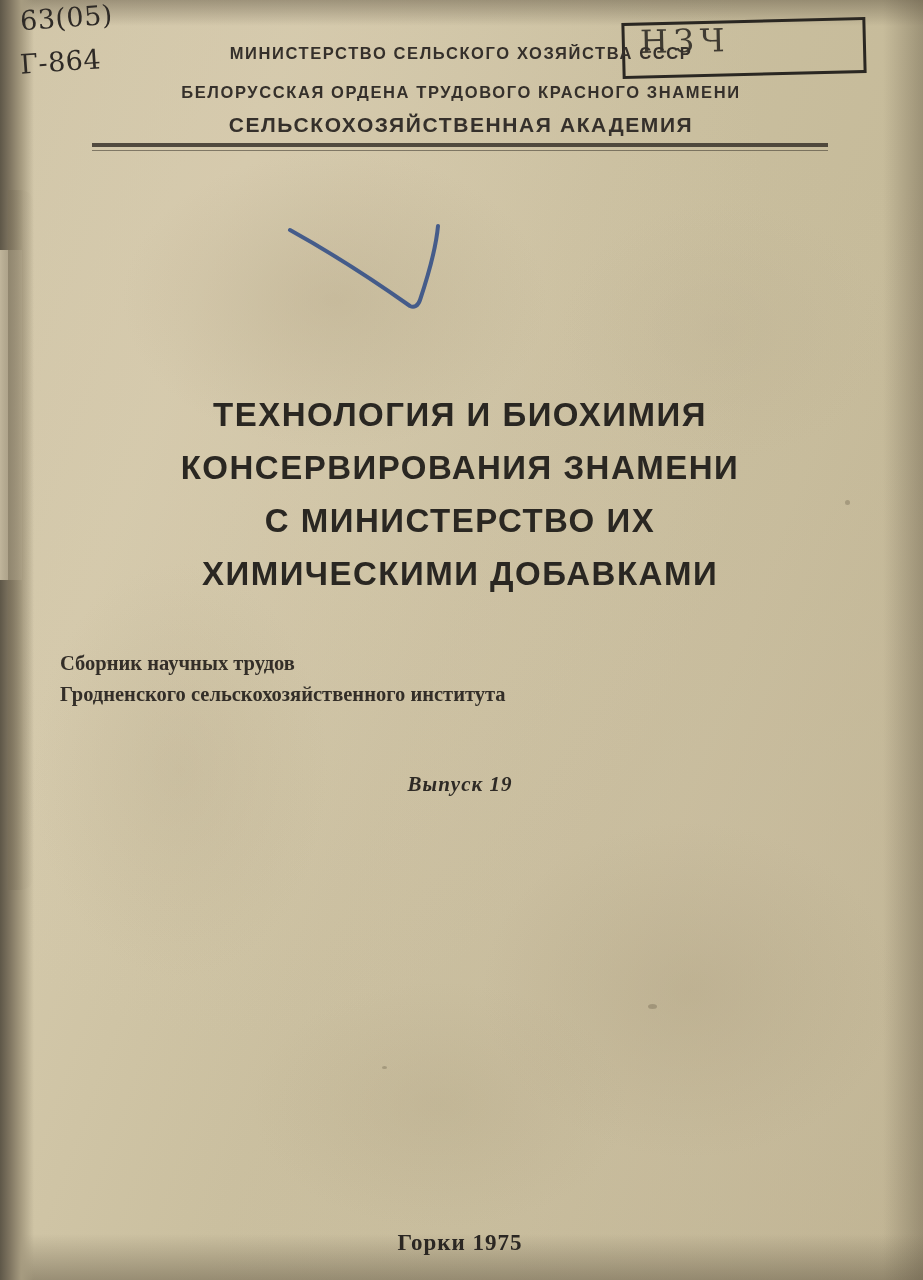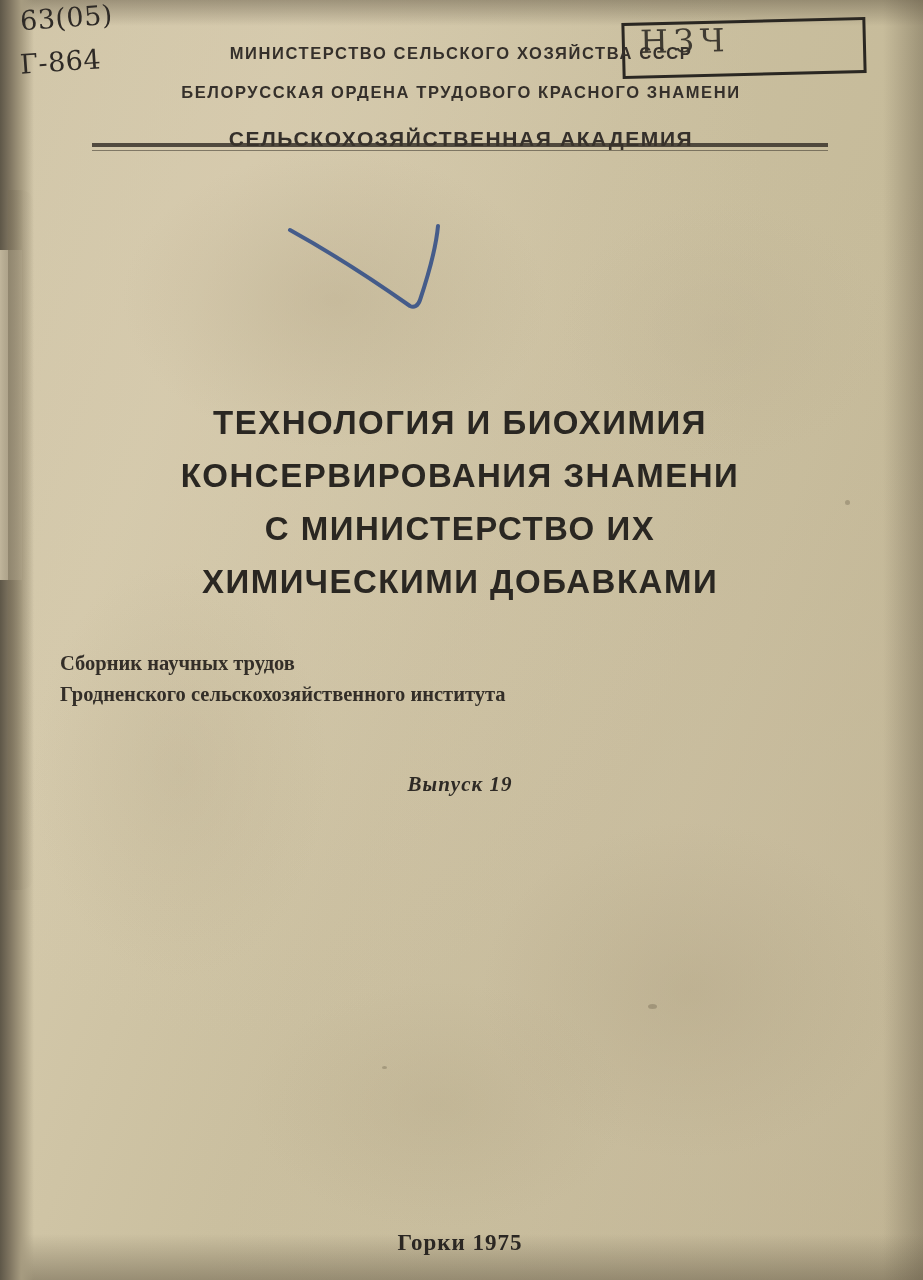--- a/index.html
+++ b/index.html
@@ -78,21 +78,21 @@
     width: 730px;
     text-align: center;
   }
   .header .ln {
     font-family: "Liberation Sans", sans-serif;
     font-weight: bold;
     color: #35302b;
     letter-spacing: 1.6px;
   }
   .header .ln1 { font-size: 16.5px; margin-bottom: 20px; }
-  .header .ln2 { font-size: 16.5px; margin-bottom: 25px; }
+  .header .ln2 { font-size: 16.5px; margin-bottom: 11px; }
   .header .ln3 { font-size: 21px; }
 
   .rule {
     position: absolute;
     left: 92px;
     top: 143px;
     width: 736px;
     height: 4px;
     background: #3a342c;
     opacity: 0.85;
@@ -143,21 +143,21 @@
     left: 286px;
     top: 222px;
     width: 180px;
     height: 100px;
   }
 
   
   .title {
     position: absolute;
     left: 60px;
-    top: 396px;
+    top: 388px;
     width: 800px;
     text-align: center;
     font-family: "Liberation Sans", sans-serif;
     font-weight: bold;
     color: #2a2722;
     font-size: 33px;
     letter-spacing: 1.5px;
     line-height: 53px;
   }
   .title .tl { display: block; }

